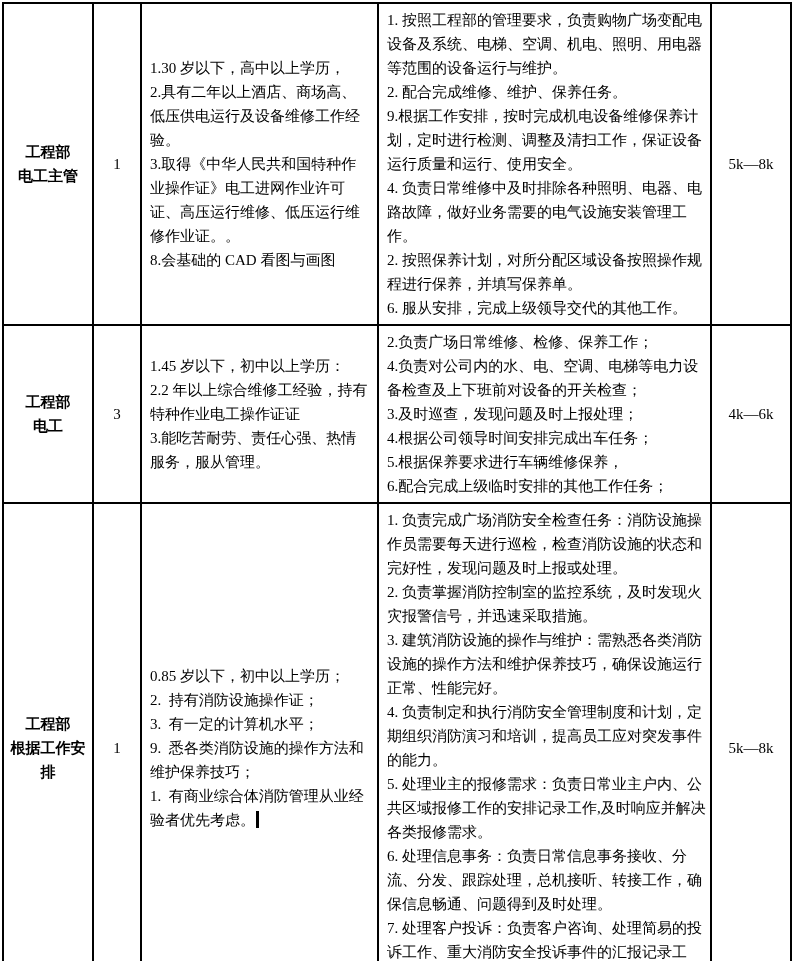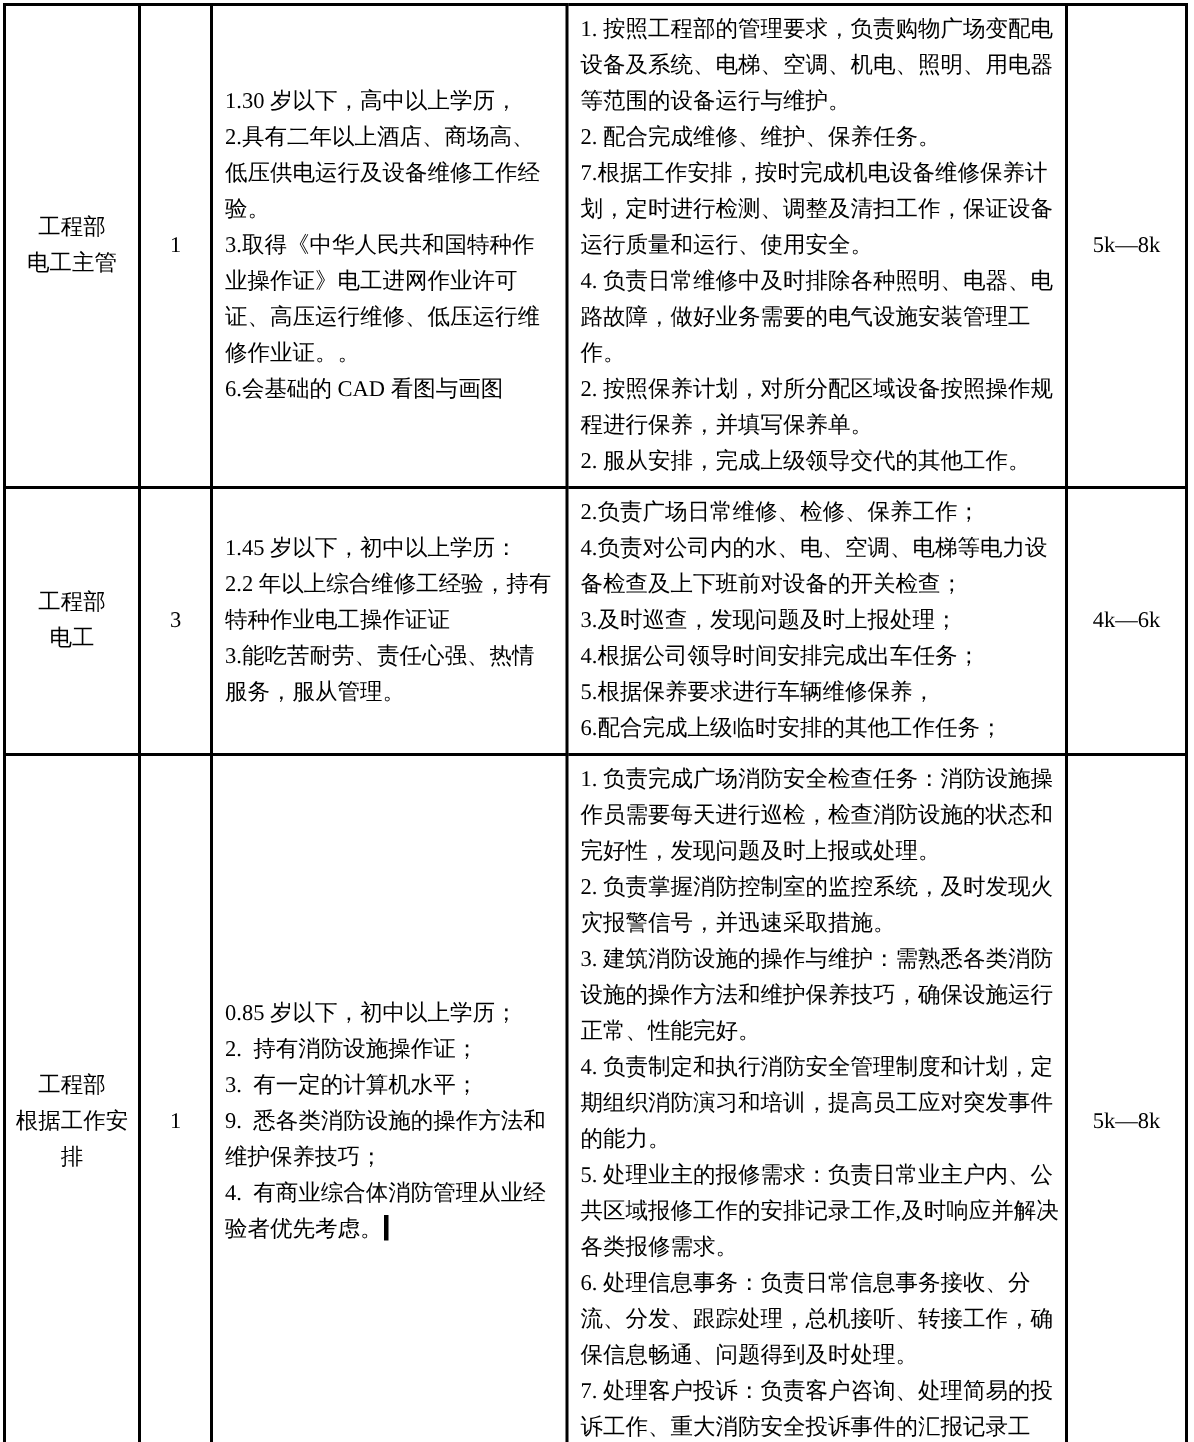--- a/index.html
+++ b/index.html
@@ -37,20 +37,21 @@
   }
   .cell-duty {
     padding: 4px 4px 4px 8px;
   }
   .para {
     margin: 0;
     white-space: pre-wrap;
   }
   .pos-line {
     display: block;
+    font-weight: bold;
   }
   .caret {
     display: inline-block;
     width: 3px;
     height: 17px;
     background: #000000;
     vertical-align: -3px;
     margin-left: 1px;
   }
 </style>
@@ -73,31 +74,31 @@
       <span class="pos-line">电工主管</span>
     </td>
     <td class="cell-count">
       <span>1</span>
     </td>
     <td class="cell-req">
       <div>
             <p class="para">1.30 岁以下，高中以上学历，</p>
             <p class="para">2.具有二年以上酒店、商场高、低压供电运行及设备维修工作经验。</p>
             <p class="para">3.取得《中华人民共和国特种作业操作证》电工进网作业许可证、高压运行维修、低压运行维修作业证。。</p>
-            <p class="para">6.会基础的 CAD 看图与画图</p>
+            <p class="para">8.会基础的 CAD 看图与画图</p>
           </div>
     </td>
     <td class="cell-duty">
       <div>
             <p class="para">1. 按照工程部的管理要求，负责购物广场变配电设备及系统、电梯、空调、机电、照明、用电器等范围的设备运行与维护。</p>
             <p class="para">2. 配合完成维修、维护、保养任务。</p>
-            <p class="para">7.根据工作安排，按时完成机电设备维修保养计划，定时进行检测、调整及清扫工作，保证设备运行质量和运行、使用安全。</p>
+            <p class="para">9.根据工作安排，按时完成机电设备维修保养计划，定时进行检测、调整及清扫工作，保证设备运行质量和运行、使用安全。</p>
             <p class="para">4. 负责日常维修中及时排除各种照明、电器、电路故障，做好业务需要的电气设施安装管理工作。</p>
             <p class="para">2. 按照保养计划，对所分配区域设备按照操作规程进行保养，并填写保养单。</p>
-            <p class="para">2. 服从安排，完成上级领导交代的其他工作。</p>
+            <p class="para">6. 服从安排，完成上级领导交代的其他工作。</p>
           </div>
     </td>
     <td class="cell-salary">
       <span>5k—8k</span>
     </td>
   </tr>
 
   <tr style="height:176px">
     <td class="cell-position">
       <span class="pos-line">工程部</span>
@@ -134,21 +135,21 @@
       <span class="pos-line">根据工作安排</span>
     </td>
     <td class="cell-count">
       <span>1</span>
     </td>
     <td class="cell-req">
       <p class="para">0.85 岁以下，初中以上学历；</p>
       <p class="para">2.  持有消防设施操作证；</p>
       <p class="para">3.  有一定的计算机水平；</p>
       <p class="para">9.  悉各类消防设施的操作方法和维护保养技巧；</p>
-      <p class="para"><span>4.  有商业综合体消防管理从业经验者优先考虑。</span><span class="caret"></span></p>
+      <p class="para"><span>1.  有商业综合体消防管理从业经验者优先考虑。</span><span class="caret"></span></p>
     </td>
     <td class="cell-duty">
       <div>
             <p class="para">1. 负责完成广场消防安全检查任务：消防设施操作员需要每天进行巡检，检查消防设施的状态和完好性，发现问题及时上报或处理。</p>
             <p class="para">2. 负责掌握消防控制室的监控系统，及时发现火灾报警信号，并迅速采取措施。</p>
             <p class="para">3. 建筑消防设施的操作与维护：需熟悉各类消防设施的操作方法和维护保养技巧，确保设施运行正常、性能完好。</p>
             <p class="para">4. 负责制定和执行消防安全管理制度和计划，定期组织消防演习和培训，提高员工应对突发事件的能力。</p>
             <p class="para">5. 处理业主的报修需求：负责日常业主户内、公共区域报修工作的安排记录工作,及时响应并解决各类报修需求。</p>
             <p class="para">6. 处理信息事务：负责日常信息事务接收、分流、分发、跟踪处理，总机接听、转接工作，确保信息畅通、问题得到及时处理。</p>
             <p class="para">7. 处理客户投诉：负责客户咨询、处理简易的投诉工作、重大消防安全投诉事件的汇报记录工作，保障客户满意度和服务质量。</p>

